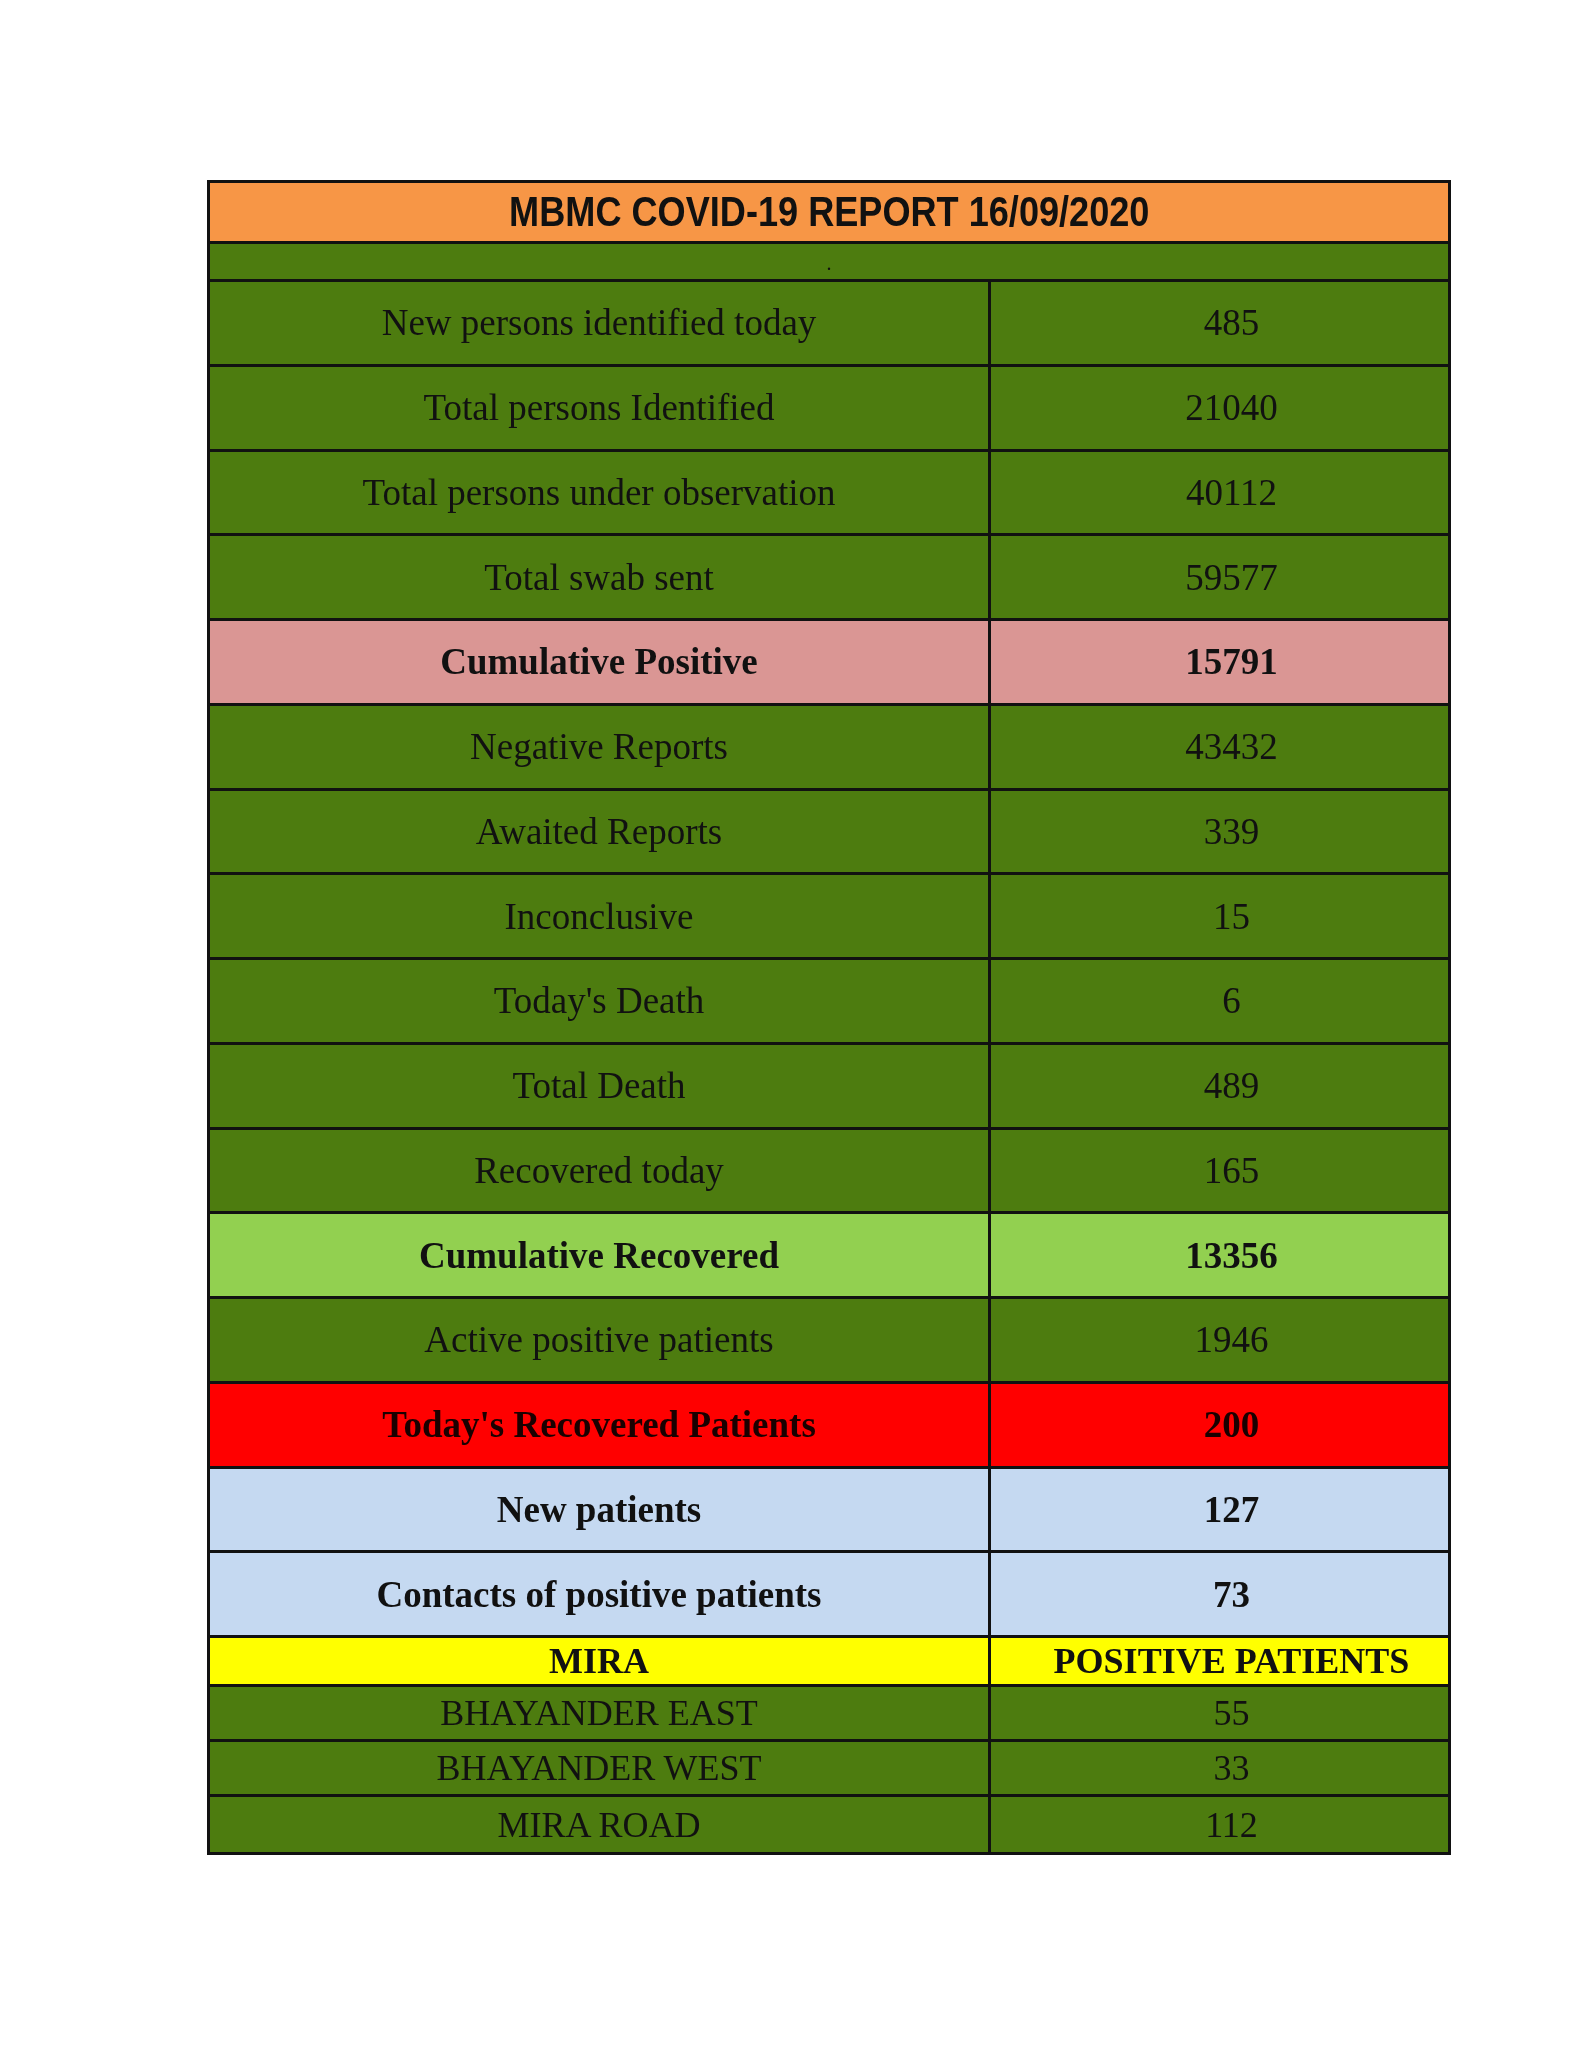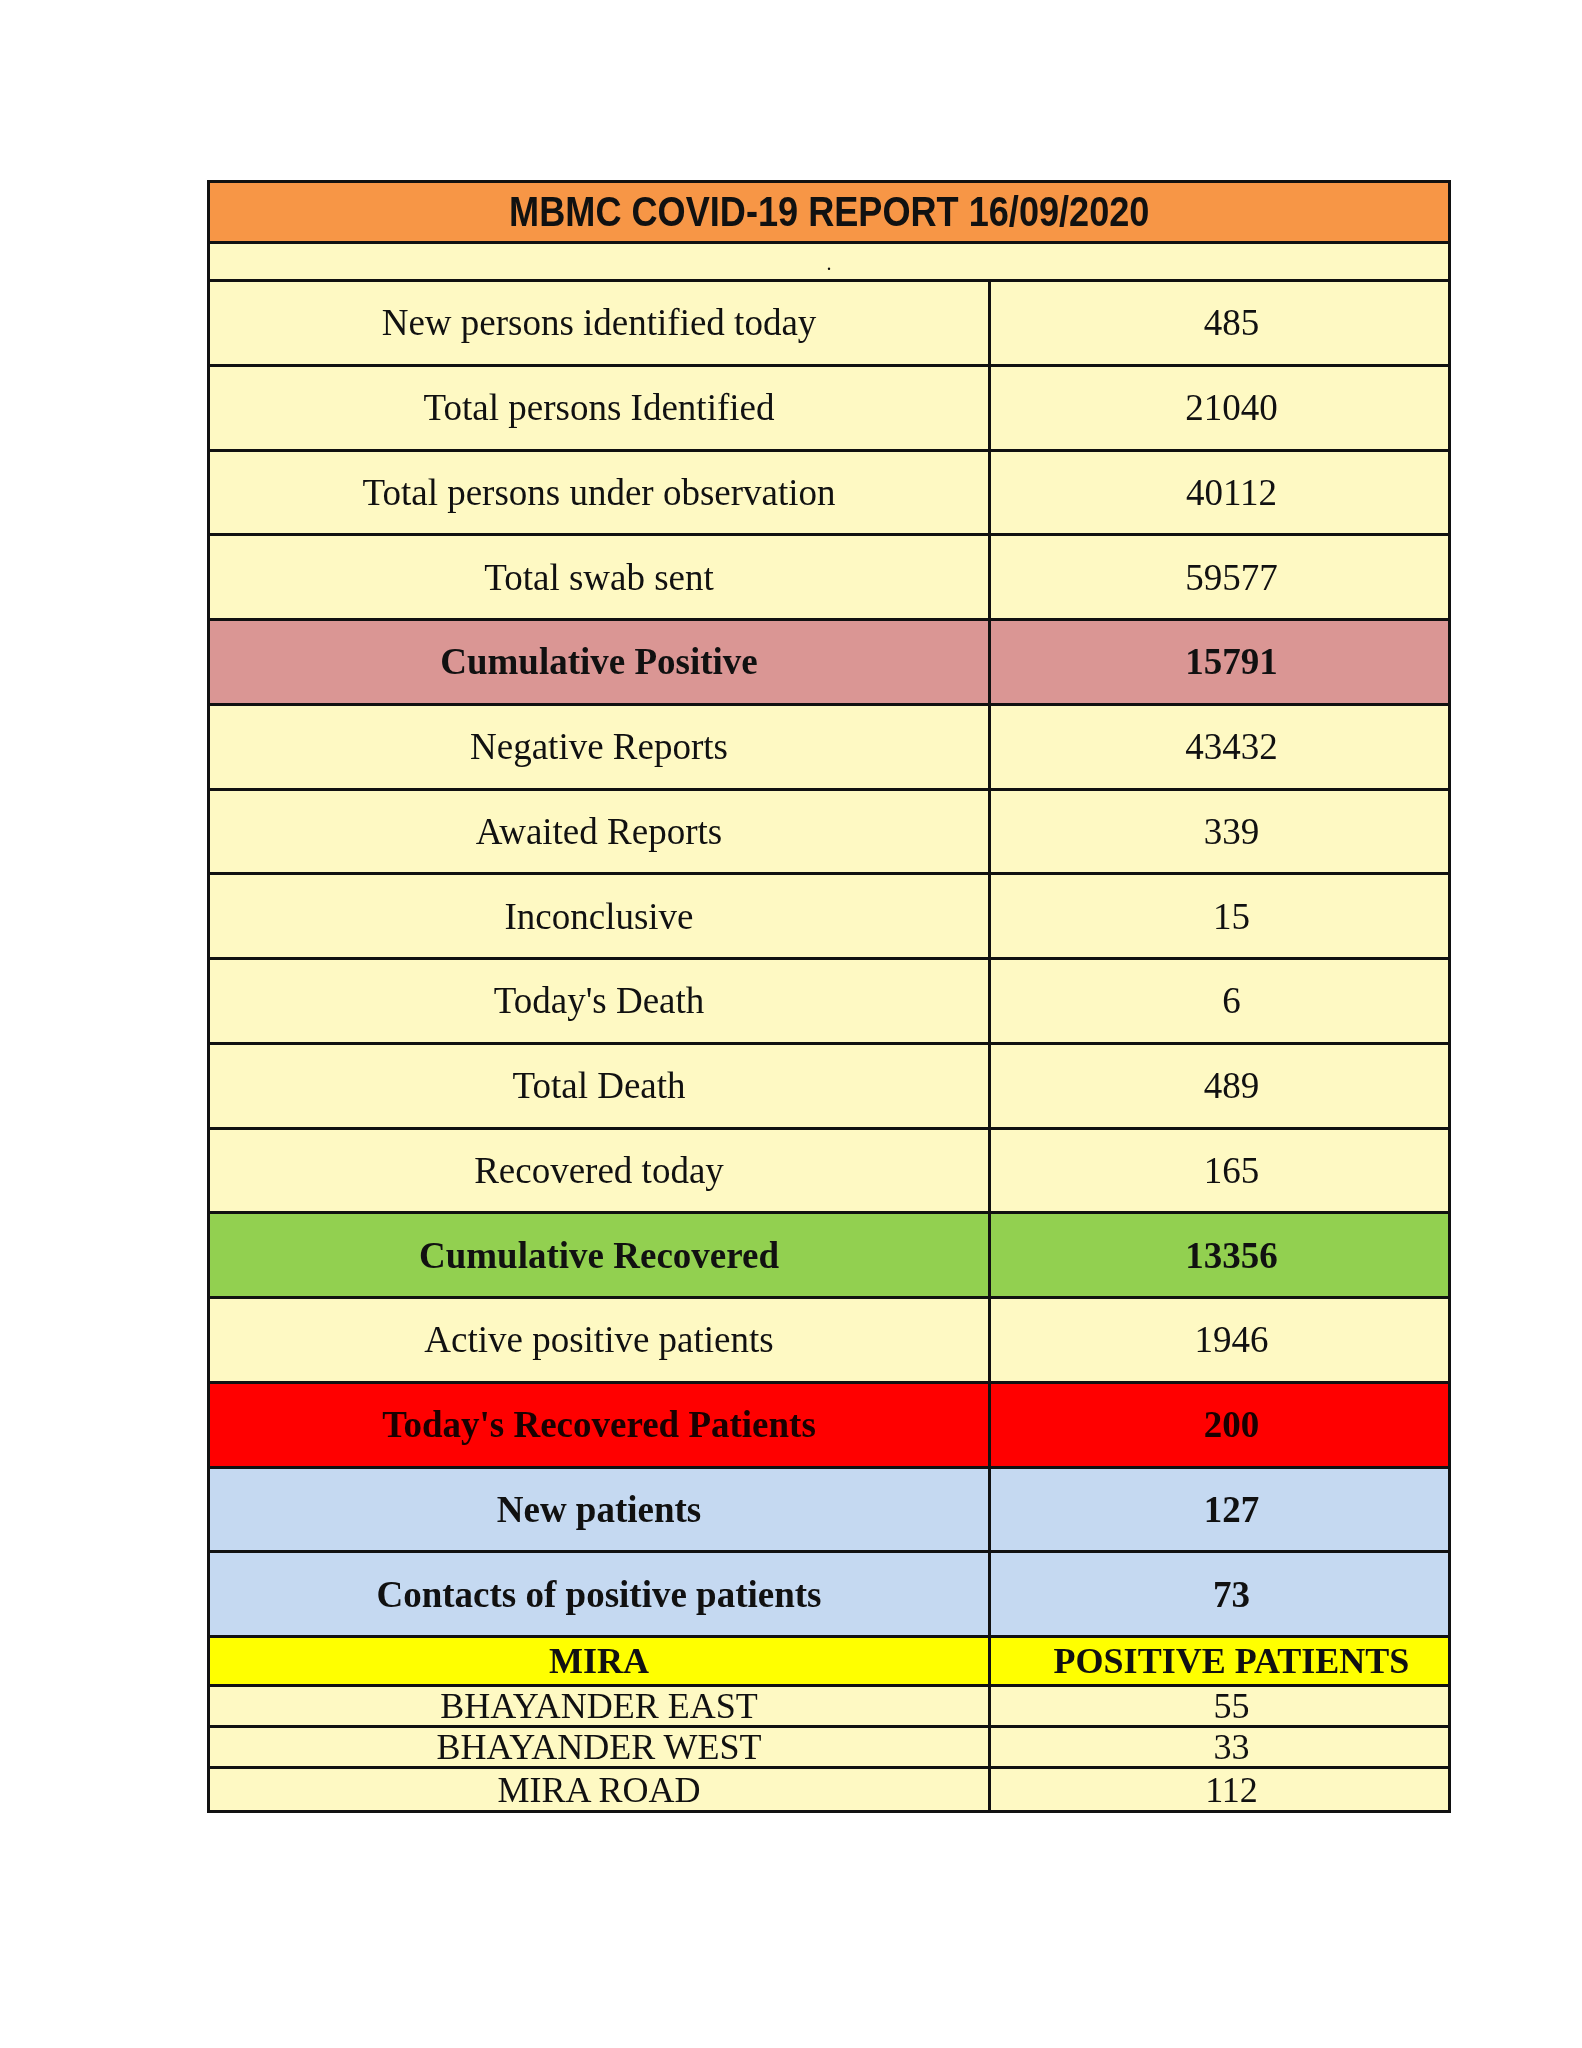--- a/index.html
+++ b/index.html
@@ -1,19 +1,19 @@
 <!DOCTYPE html>
 <html><head>
 <meta charset="utf-8">
 <style>
   html, body { margin: 0; padding: 0; background: #ffffff; }
   body { width: 1582px; height: 2048px; position: relative; overflow: hidden; }
   .report {
     position: absolute; left: 207px; top: 180px; width: 1244px;
-    border: 3px solid #111; box-sizing: border-box; background: #fef9c3;
+    border: 3px solid #111; box-sizing: border-box; background: #4d7c0f;
   }
   .title-row {
     height: 58px; background: #f79646; border-bottom: 3px solid #111;
     display: flex; align-items: center; justify-content: center;
   }
   .title {
     font-family: "Liberation Sans", sans-serif; font-weight: bold; font-size: 42px;
     color: #111; transform: scaleX(0.86); white-space: nowrap; letter-spacing: 0px;
   }
   .spacer-row {
@@ -32,21 +32,21 @@
   .cell.label { width: 781px; border-right: 3px solid #111; }
   .cell.value { flex: 1; margin-left: 24px; }
   .row.bold .cell { font-weight: bold; }
   .row.pink { background: #da9694; }
   .row.green { background: #92d050; }
   .row.red { background: #ff0000; }
   .row.red .cell { color: #1a0000; }
   .row.blue { background: #c5d9f1; }
   .area-header { display: flex; height: 49px; background: #ffff00; border-bottom: 3px solid #111; box-sizing: border-box; }
   .area-header .cell { font-weight: bold; font-size: 36px; }
-  .area-row { display: flex; height: 41px; border-bottom: 3px solid #111; box-sizing: border-box; }
+  .area-row { display: flex; height: 55px; border-bottom: 3px solid #111; box-sizing: border-box; }
   .area-row:last-child { border-bottom: none; }
   .area-row .cell { font-size: 36px; }
 </style>
 </head>
 <body>
 
 <div class="report">
   <div class="title-row">
     <span class="title">MBMC COVID-19 REPORT 16/09/2020</span>
   </div>

